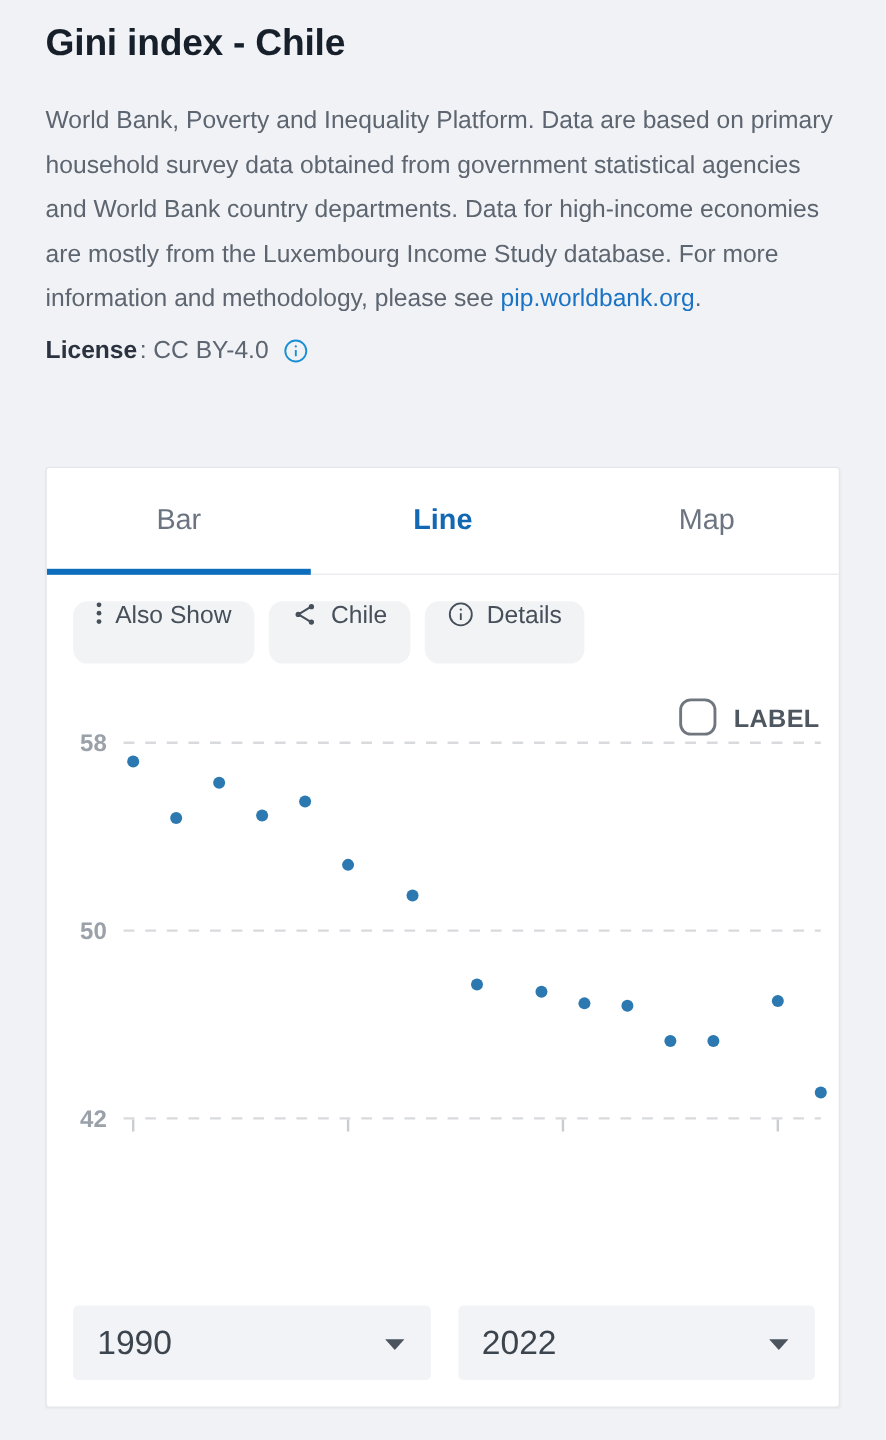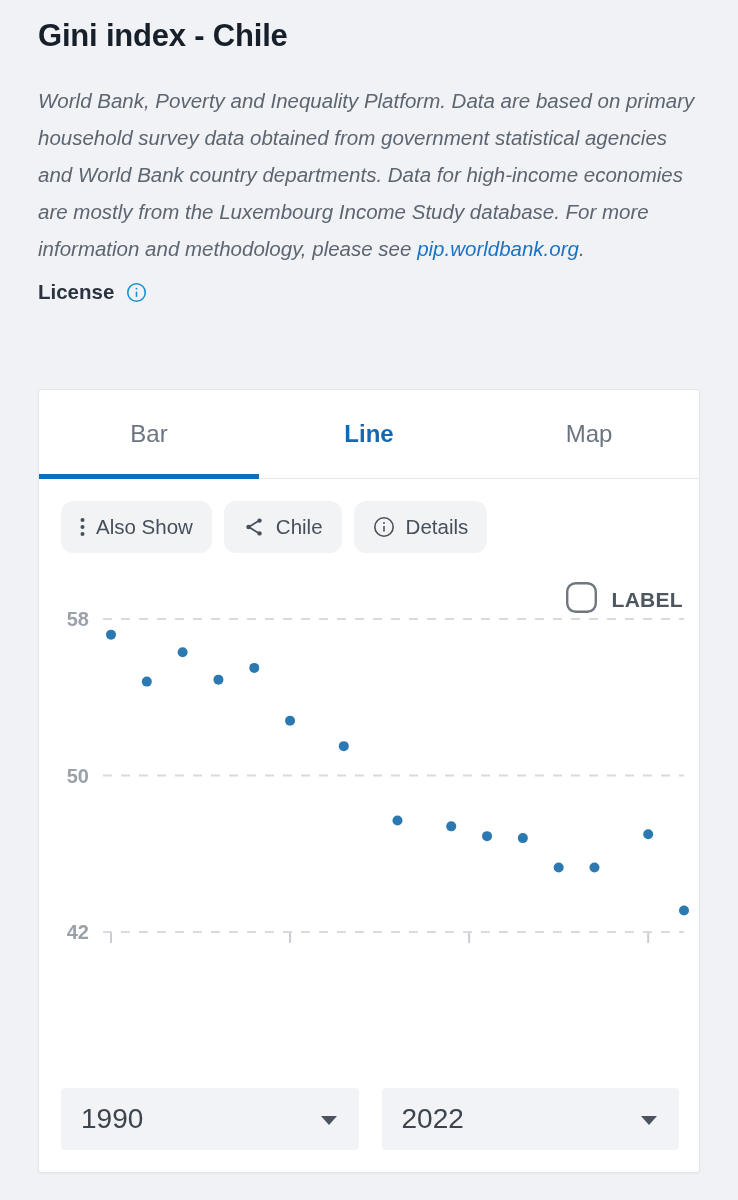--- a/index.html
+++ b/index.html
@@ -27,21 +27,20 @@
     color: #17202a;
     letter-spacing: -0.2px;
     line-height: 44px;
   }
   .description {
     margin-top: 24px;
     font-size: 20.5px;
     line-height: 37px;
     color: #5d6570;
     max-width: 665px;
-    font-style: italic;
   }
   .description a {
     color: #1a73c4;
     text-decoration: none;
   }
   .license-row {
     margin-top: 8px;
     font-size: 20.5px;
     line-height: 34px;
     color: #5d6570;
@@ -103,21 +102,21 @@
   }
 
   
   .toolbar {
     display: flex;
     gap: 12px;
     padding: 22px 0 0 22px;
   }
   .tool-btn {
     display: inline-flex;
-    align-items: center;
+    align-items: flex-start;
     gap: 11px;
     height: 52px;
     padding: 0 19px;
     background: #f1f3f5;
     border: none;
     border-radius: 12px;
     font-size: 20.5px;
     color: #464f5a;
     font-family: "Liberation Sans", sans-serif;
     cursor: pointer;
@@ -185,20 +184,21 @@
 
   <div class="header">
     <h1 class="page-title">Gini index - Chile</h1>
 
     <p class="description">
       <span>World Bank, Poverty and Inequality Platform. Data are based on primary household survey data obtained from government statistical agencies and World Bank country departments. Data for high-income economies are mostly from the Luxembourg Income Study database. For more information and methodology, please see </span><a href="#">pip.worldbank.org</a><span>.</span>
     </p>
 
     <div class="license-row">
       <span class="license-label">License</span>
+      <span class="license-value">: CC BY-4.0</span>
       <span class="info-icon-blue">
         <svg width="21" height="21" viewBox="0 0 24 24" fill="none" stroke="currentColor" stroke-width="1.8">
           <circle cx="12" cy="12" r="10"></circle>
           <line x1="12" y1="11" x2="12" y2="17"></line>
           <circle cx="12" cy="7.6" r="1.05" fill="currentColor" stroke="none"></circle>
         </svg>
       </span>
     </div>
   </div>
 

